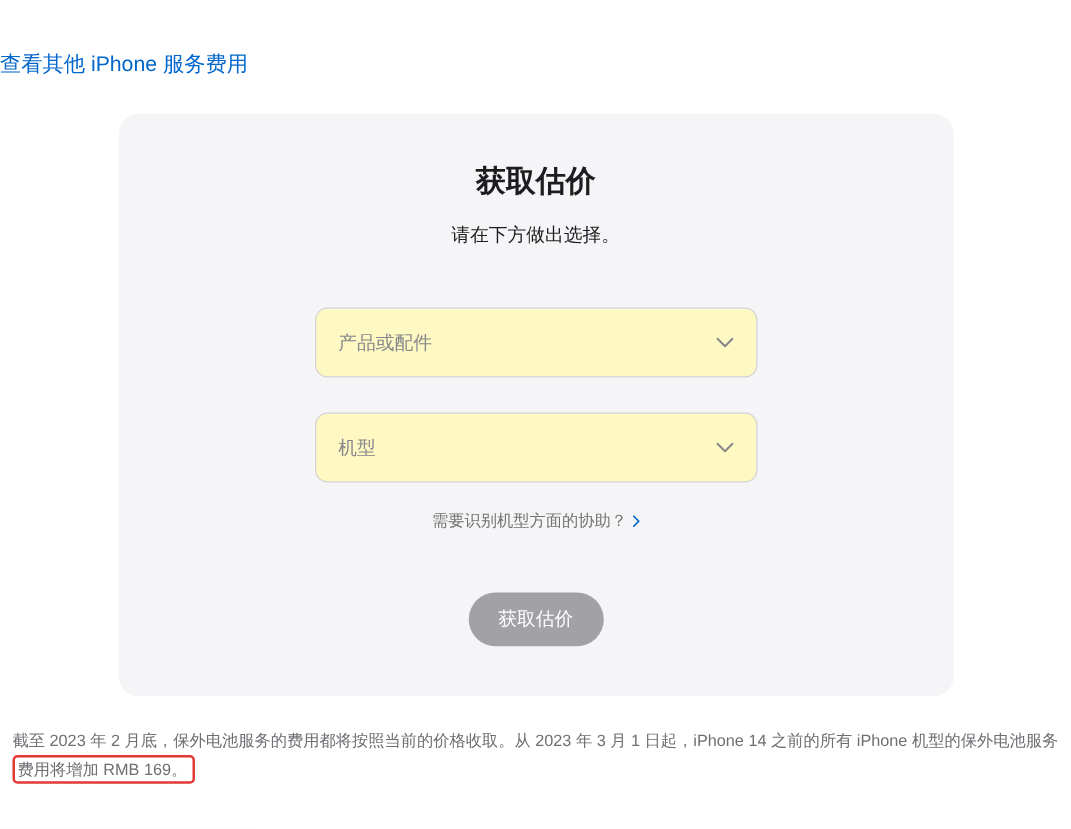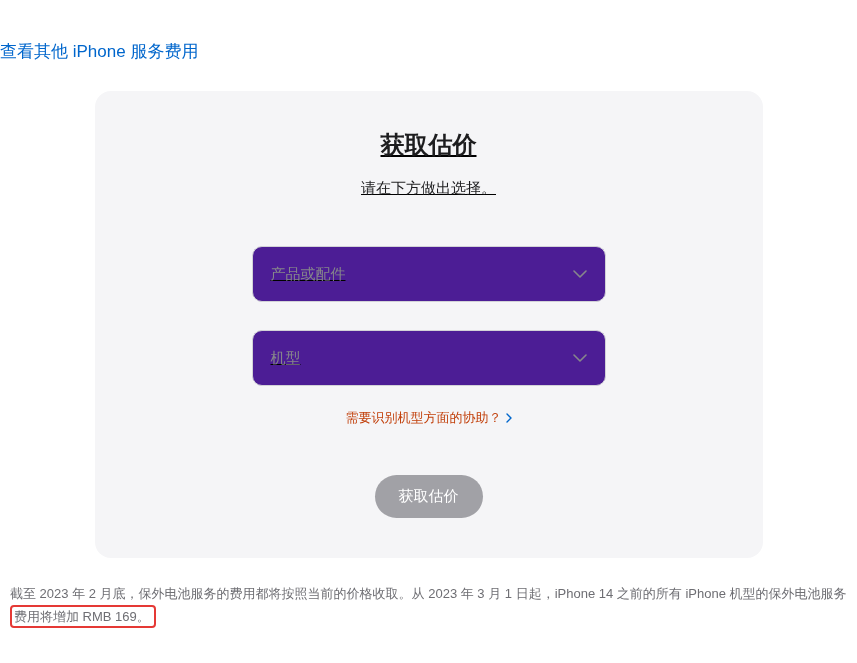--- a/index.html
+++ b/index.html
@@ -23,42 +23,41 @@
       text-decoration: none;
       font-size: 17px;
     }
     .card {
       background: #f5f5f7;
       border-radius: 16px;
       margin: 0 auto;
       width: 668px;
       padding: 38px 40px 40px 40px;
       text-align: center;
-      text-decoration: underline;
     }
     .card-title {
       font-size: 24px;
       font-weight: 600;
       color: #1d1d1f;
       margin-bottom: 18px;
     }
     .card-subtitle {
       font-size: 15px;
       color: #1d1d1f;
       margin-bottom: 48px;
     }
     .select-wrapper {
       position: relative;
       width: 354px;
       margin: 0 auto 28px auto;
     }
     .select-box {
       width: 100%;
       height: 56px;
-      background: #4c1d95;
+      background: #fef9c3;
       border: 1px solid #d2d2d7;
       border-radius: 10px;
       padding: 0 40px 0 18px;
       font-size: 15px;
       color: #86868b;
       text-align: left;
       cursor: pointer;
       display: flex;
       align-items: center;
       position: relative;
@@ -73,21 +72,21 @@
     .chevron svg {
       width: 14px;
       height: 8px;
       display: block;
     }
     .help-link {
       margin-top: -6px;
       margin-bottom: 48px;
     }
     .help-link a {
-      color: #c2410c;
+      color: #737373;
       text-decoration: none;
       font-size: 13px;
       display: inline-flex;
       align-items: center;
       gap: 4px;
     }
     .help-link svg {
       width: 6px;
       height: 10px;
     }

